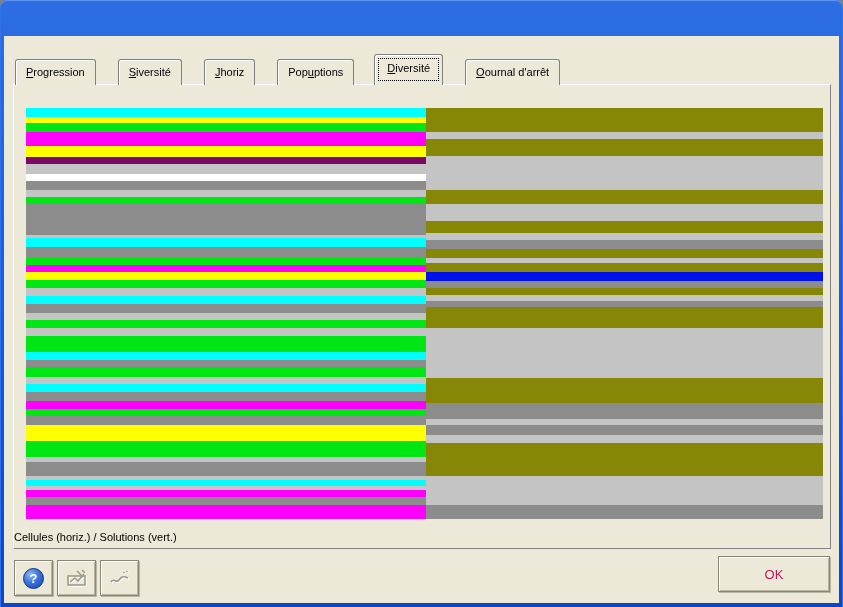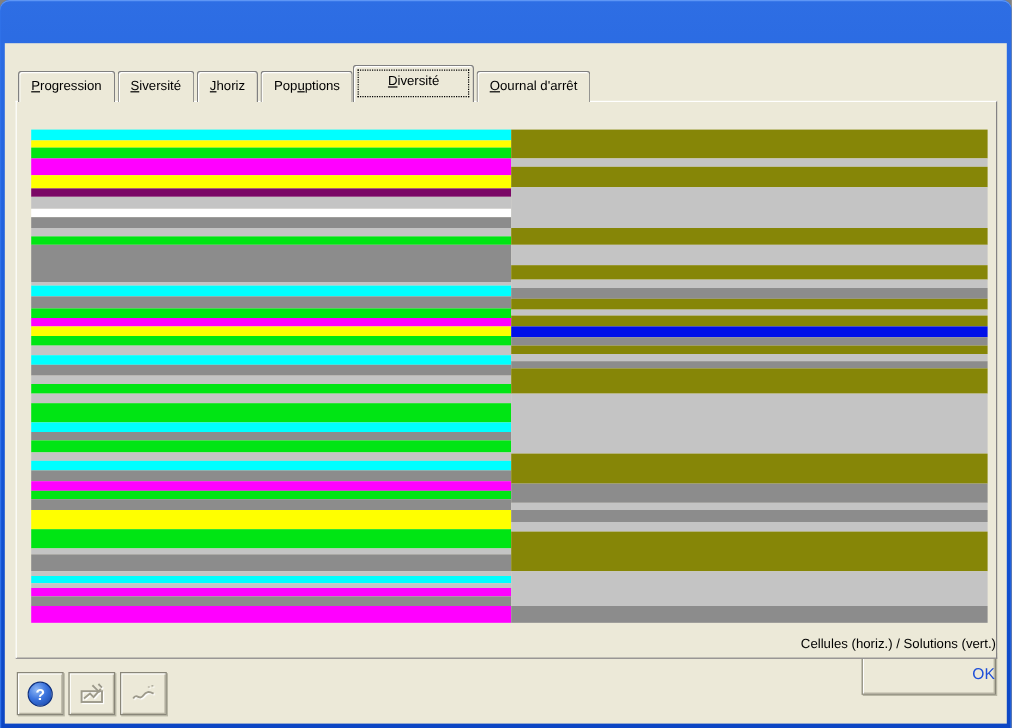--- a/index.html
+++ b/index.html
@@ -17,32 +17,32 @@
   .title-text{
     position:absolute;left:14px;top:0;line-height:37px;
     color:#FFFFFF;font-size:14px;font-weight:bold;letter-spacing:0.2px;
     text-shadow:1px 1px 1px rgba(0,20,80,0.7);
   }
   .body{
     position:absolute;left:4px;top:36px;width:835px;height:567px;
     background:#ECE9D8;
   }
   
-  .tabs{position:absolute;left:11px;top:17px;height:32px;display:flex;align-items:flex-end;z-index:3;}
+  .tabs{position:absolute;left:11px;top:17px;height:32px;display:flex;align-items:flex-end;z-index:3;gap:20px;}
   .tab{
     box-sizing:border-box;height:26px;padding:0 10px;margin-right:2px;
     line-height:24px;font-size:11px;color:#000;
     background:#ECE9D8;border:1px solid #808080;border-bottom:none;
     border-radius:3px 3px 0 0;
     box-shadow:inset 1px 1px 0 #FFFFFF;
     cursor:default;white-space:nowrap;
   }
   .tab.selected{
     height:31px;line-height:27px;position:relative;z-index:4;
-    margin-left:-2px;padding:0 28px;
+    margin-left:-2px;padding:0 12px;
     box-shadow:inset 1px 1px 0 #FFFFFF, 0 2px 0 #ECE9D8;
   }
   .tab.selected .focus{
     position:absolute;left:3px;right:3px;top:3px;bottom:4px;
     border:1px dotted #000;pointer-events:none;
   }
   .tab .u{text-decoration:underline;}
   
   .tab-page{
     position:absolute;left:9px;top:48px;width:816px;height:463px;
@@ -50,33 +50,33 @@
     border:1px solid;border-color:#FFFFFF #848284 #848284 #FFFFFF;
     z-index:2;
   }
   .chart{
     position:absolute;left:12px;top:23px;width:797px;height:411px;
     background:#ECE9D8;display:flex;
   }
   .chart-col{display:flex;flex-direction:column;height:100%;}
   .caption{
     position:absolute;left:0;bottom:5px;width:100%;
-    text-align:right;font-size:11px;color:#000;
+    text-align:left;font-size:11px;color:#000;
   }
   
   .btn3d{
     box-sizing:border-box;background:#ECE9D8;border:1px solid #898679;
     box-shadow:inset 1px 1px 0 #FFFFFF, inset -1px -1px 0 #B8B5A3, 1px 1px 0 rgba(90,88,70,0.35);
     display:flex;align-items:center;justify-content:center;cursor:default;
   }
   .small-btn{position:absolute;top:524px;width:39px;height:36px;}
   .btn-help{left:10px;}
   .btn-report{left:53px;}
   .btn-graph{left:96px;}
-  .ok-btn{position:absolute;left:714px;top:507px;width:112px;height:36px;font-size:13px;color:#1d4ed8;justify-content:flex-end;}
+  .ok-btn{position:absolute;left:714px;top:520px;width:112px;height:36px;font-size:13px;color:#be185d;}
   .help-glyph{
     display:inline-block;width:19px;height:19px;border-radius:50%;
     background:radial-gradient(circle at 35% 30%,#8FB8F5 0%,#3C74DE 45%,#123F9E 100%);
     border:1px solid #0D2F7E;color:#FFFFFF;font-size:13px;font-weight:bold;
     line-height:19px;text-align:center;
   }
   .gray-icon{filter:drop-shadow(1px 1px 0 #FFFFFF);}
   .gray-icon path, .gray-icon rect, .gray-icon polyline, .gray-icon circle{
     stroke:#9D9A8B;fill:none;stroke-width:1.6;
   }

